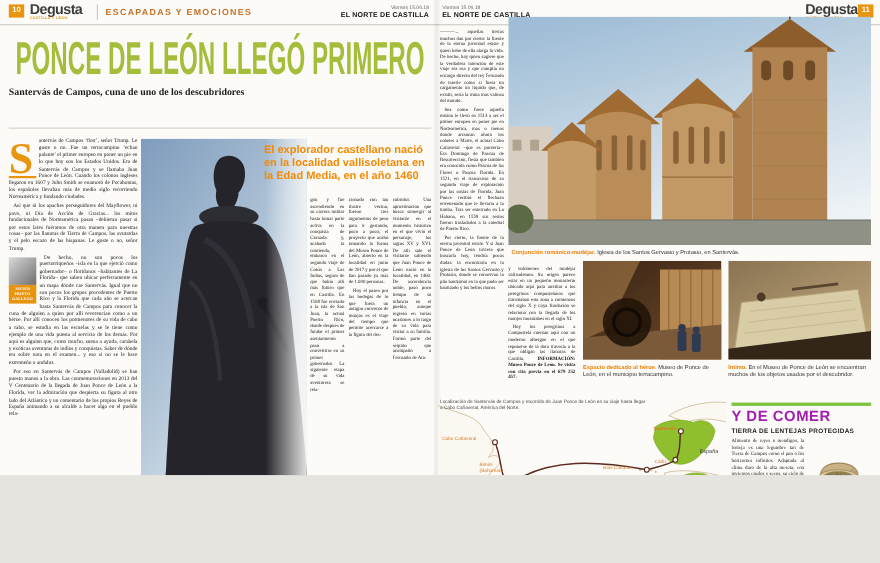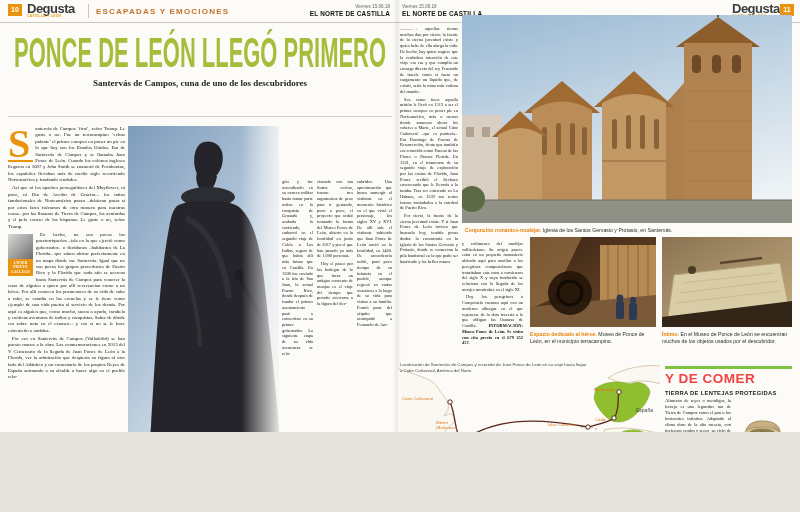--- a/index.html
+++ b/index.html
@@ -11,21 +11,21 @@
            text-align:center;line-height:12px;}
   .logo{font-size:13px;font-weight:bold;color:#3c3c3c;letter-spacing:-0.5px;line-height:11px;}
   .logosub{font-size:3.2px;color:#e8940f;font-weight:bold;letter-spacing:.4px;}
   .section-title{font-size:8px;color:#c4732a;letter-spacing:1.2px;font-weight:bold;text-align:right;}
   .hdr-date{font-size:4.6px;color:#666;line-height:1.2;}
   .hdr-paper{font-size:6.4px;font-weight:bold;color:#111;letter-spacing:.2px;}
   .hdr-rule{left:0;top:22px;width:800px;height:1px;background:#c9c7c0;}
   .vbar{width:1px;background:#c9c7c0;}
   
   .standfirst-b{font-family:"Liberation Serif",serif;font-weight:bold;font-size:9px;color:#1d1d1d;
-                width:384px;text-align:center;}
+                width:384px;text-align:left;}
   .standfirst-i{font-family:"Liberation Serif",serif;font-style:italic;font-size:8.5px;color:#94a833;
                 width:384px;text-align:center;}
   .thin-rule{height:1px;background:#d2d0c8;}
   
   .bodycol{font-family:"Liberation Serif",serif;font-size:4.4px;line-height:1.3;text-align:justify;
            color:#161616;}
   .bodycol p{margin:0 0 2px 0;text-indent:4px;}
   .bodycol p.np{text-indent:0;}
   .col-intro{font-size:4.9px;}
   .dropcap{float:left;font-family:"Liberation Serif",serif;font-weight:bold;font-size:40px;
@@ -38,21 +38,21 @@
   .pullquote{font-size:10px;font-weight:bold;color:#f28a05;line-height:1.22;}
   
   .caption{font-size:5.2px;line-height:1.3;color:#2e2e2e;}
   .caption .lead{color:#e8820a;font-weight:bold;}
   .caption .credit{color:#999;font-size:4.2px;letter-spacing:.2px;}
   .photo{overflow:hidden;}
   
   .info-b{font-weight:bold;}
   .map-title{font-size:4.3px;color:#444;line-height:1.3;}
   .food-rule{height:3px;background:#7fc242;}
-  .food-head{font-size:13.5px;font-weight:bold;color:#ef4444;letter-spacing:.5px;}
+  .food-head{font-size:13.5px;font-weight:bold;color:#a21caf;letter-spacing:.5px;}
   .food-sub{font-size:5.8px;font-weight:bold;color:#1d1d1d;letter-spacing:.3px;}
   .food-body{font-family:"Liberation Serif",serif;font-size:4.5px;line-height:1.32;text-align:justify;color:#161616;}
   .lentil-float{float:right;width:58px;height:72px;margin:14px 0 0 3px;}
   .gutter{left:393px;top:0;width:8px;height:512px;
           background:linear-gradient(to right,rgba(0,0,0,0),rgba(0,0,0,0.07),rgba(0,0,0,0));}
 </style>
 </head>
 <body>
 
 <div id="spread">
@@ -127,20 +127,21 @@
         <rect x="28" y="332" width="96" height="24" fill="#1a1a1e"></rect>
       </g>
       <line x1="112" y1="152" x2="134" y2="194" stroke="#1c1c22" stroke-width="4"></line>
       <circle cx="111" cy="149" r="5" fill="#1c1c22"></circle>
       <path d="M58,92 C80,102 96,132 101,172" stroke="#46464f" stroke-width="6" fill="none" opacity="0.35"></path>
       <path d="M44,130 C60,140 70,180 72,220" stroke="#50505a" stroke-width="4" fill="none" opacity="0.3"></path>
       <rect width="151" height="356" fill="url(#fadeR)"></rect>
     </svg>
   </div>
 
+  <div class="abs pullquote" style="left:240px;top:131px;width:152px;">El explorador castellano nació en la localidad vallisoletana en la Edad Media, en el año 1460</div>
 
   <div class="abs bodycol" style="left:282px;top:179px;width:31px;height:300px;">
     <p class="np">gón y fue ascendiendo en su carrera militar hasta tomar parte activa en la conquista de Granada y, acabada la contienda, embarcó en el segundo viaje de Colón a Las Indias, seguro de que había allí más futuro que en Castilla. En 1508 fue enviado a la isla de San Juan, la actual Puerto Rico, donde después de fundar el primer asentamiento pasó a convertirse en su primer gobernador. La siguiente etapa de su vida aventurera se rela-</p>
   </div>
   <div class="abs bodycol" style="left:317px;top:179px;width:36px;height:300px;">
     <p class="np">cionado con tan ilustre vecino, fueron tres argumentos de peso para ir gestando, poco a poco, el proyecto que acabó tomando la forma del Museo Ponce de León, abierto en la localidad en junio de 2017 y por el que han pasado ya más de 1.000 personas.</p>
     <p>Hoy el paseo por las bodegas de lo que fuera un antiguo convento de monjas es el viaje del tiempo que permite acercarse a la figura del des-</p>
   </div>
   <div class="abs bodycol" style="left:357px;top:179px;width:35px;height:300px;">
     <p class="np">cubridor. Una aproximación que busca sumergir al visitante en el momento histórico en el que vivió el personaje, los siglos XV y XVI. De allí sale el visitante sabiendo que Juan Ponce de León nació en la localidad, en 1460. De ascendencia noble, pasó poco tiempo de su infancia en el pueblo, aunque regresó en varias ocasiones a lo largo de su vida para visitar a su familia. Formó parte del séquito que acompañó a Fernando de Ara-</p>

